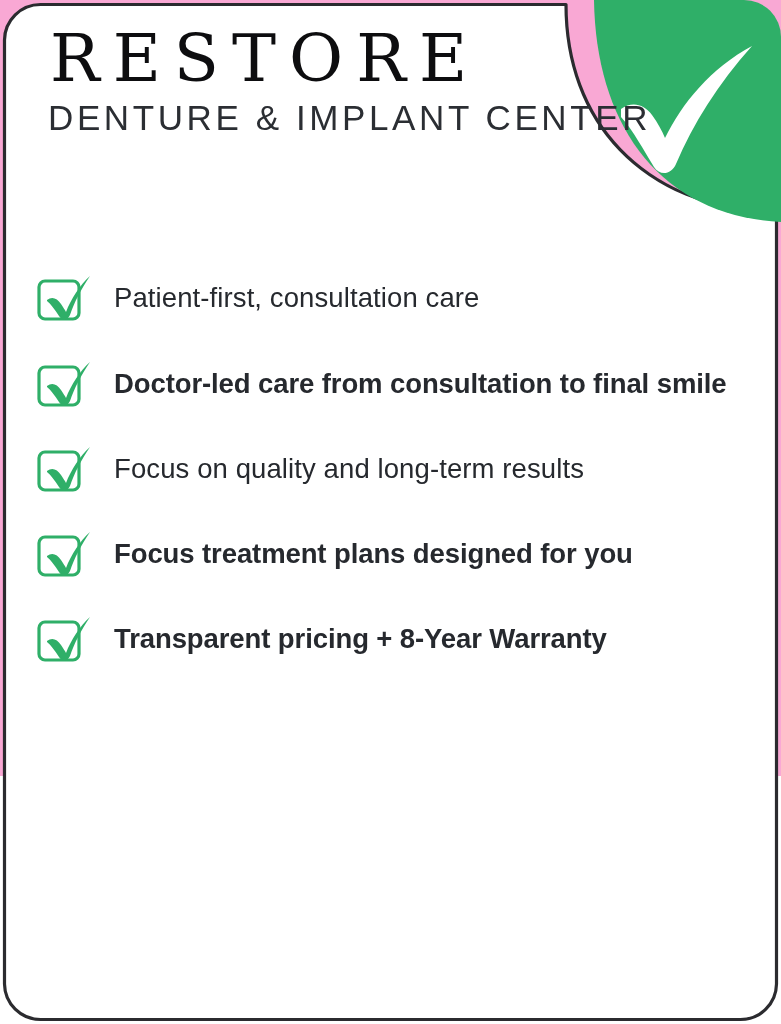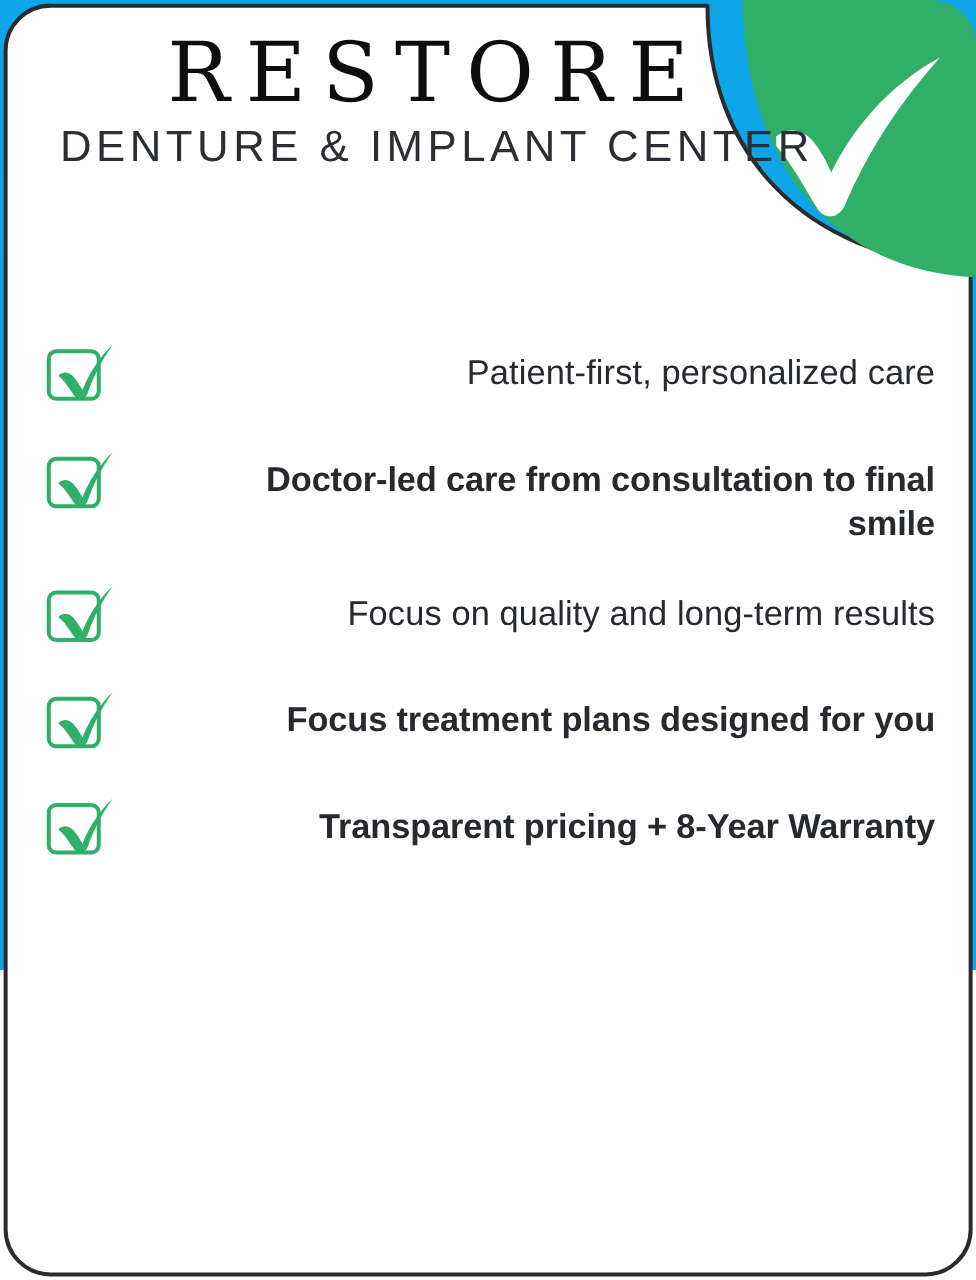--- a/index.html
+++ b/index.html
@@ -11,22 +11,21 @@
     width: 781px;
     height: 1024px;
     font-family: "Liberation Sans", sans-serif;
     overflow: hidden;
   }
 
   .canvas {
     position: relative;
     width: 781px;
     height: 776px;
-    background: #0ea5e9;
-    text-align: right;
+    background: #f9a8d4;
   }
 
   
   .card {
     position: absolute;
     left: 0;
     top: 0;
     width: 781px;
     height: 1024px;
   }
@@ -119,21 +118,21 @@
   .benefit-text.is-bold {
     font-weight: bold;
     letter-spacing: -0.1px;
   }
   .benefit-text.is-regular {
     font-weight: 400;
   }
 
   
   .row-1 { margin-bottom: 30px; }
-  .row-2 { margin-bottom: 29px; gap: 27px; }
+  .row-2 { margin-bottom: 29px; }
   .row-3 { margin-bottom: 29px; }
   .row-4 { margin-bottom: 29px; }
   .row-5 { margin-bottom: 30px; }
 </style>
 </head>
 <body>
 
 <div class="canvas">
 
   <div class="card">
@@ -182,21 +181,21 @@
           <path d="M 11 28
                    C 16 24, 21 26, 25 32
                    C 27 35, 29 38, 30 40
                    C 35 27, 44 13, 54 4
                    C 45 17, 38 31, 34 43
                    C 32 48, 26 49, 23 44
                    C 19 38, 15 32, 11 29
                    Z" fill="#2FAF68"></path>
         </svg>
       </span>
-      <span class="benefit-text is-regular">Patient-first, personalized care</span>
+      <span class="benefit-text is-regular">Patient-first, consultation care</span>
     </div>
 
     <div class="benefit-row row-2">
       <span class="check-box">
         <svg width="56" height="50" viewBox="0 0 56 50" xmlns="http://www.w3.org/2000/svg">
           <rect x="3" y="9" width="40" height="38" rx="6" ry="6" fill="none" stroke="#2FAF68" stroke-width="3.2"></rect>
           <path d="M 11 28
                    C 16 24, 21 26, 25 32
                    C 27 35, 29 38, 30 40
                    C 35 27, 44 13, 54 4

